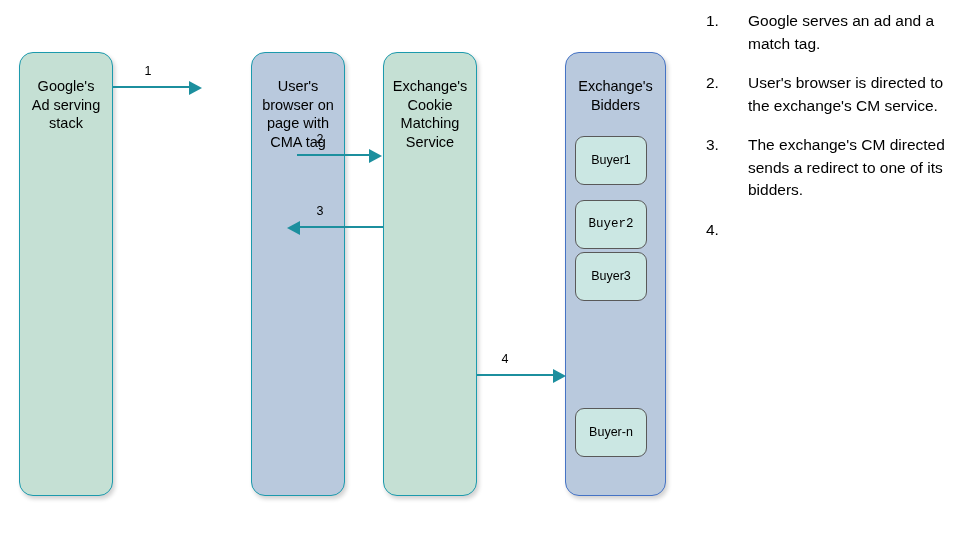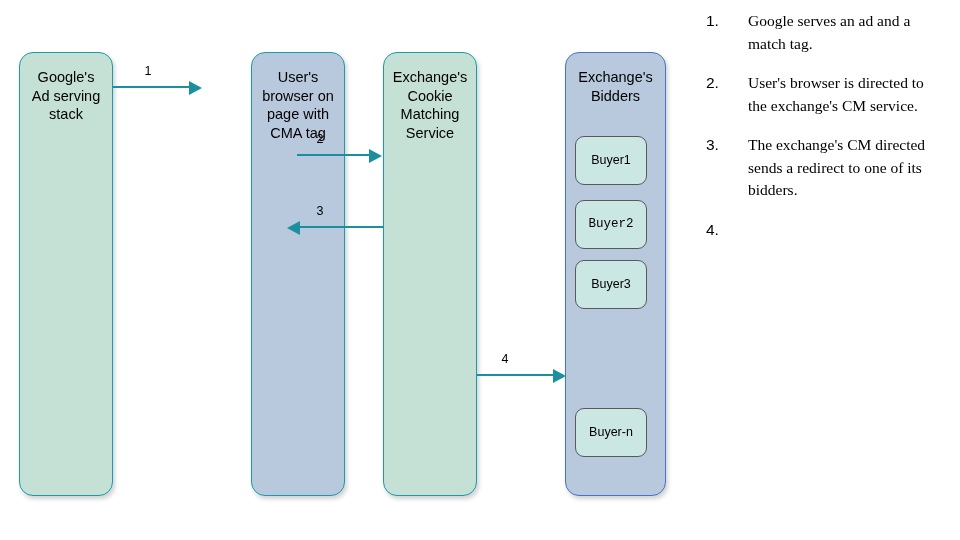--- a/index.html
+++ b/index.html
@@ -25,21 +25,21 @@
 
   
   .flow-box {
     position: absolute;
     box-sizing: border-box;
     border-radius: 14px;
     text-align: center;
     font-size: 14.5px;
     line-height: 18.5px;
     color: #000;
-    padding-top: 15px;
+    padding-top: 24px;
     box-shadow: 2px 3px 4px rgba(0,0,0,0.18);
   }
   .flow-box .box-label {
     display: block;
     white-space: pre-line;
   }
 
   .box-green {
     background: #c5e0d4;
     border: 1.4px solid #1c9aad;
@@ -69,21 +69,21 @@
     background: #cbe7e3;
     border: 1.2px solid #595959;
     border-radius: 9px;
     font-size: 12.5px;
     line-height: 47px;
     text-align: center;
     color: #000;
   }
   #buyer-1 { top: 136px; }
   #buyer-2 { top: 200px; font-family: Liberation Mono, monospace; }
-  #buyer-3 { top: 260px; }
+  #buyer-3 { top: 252px; }
   #buyer-n { top: 408px; text-align: center; }
 
   
   .arrow-line {
     position: absolute;
     height: 2.2px;
     background: #1c8f9e;
   }
   .arrow-head {
     position: absolute;
@@ -139,21 +139,20 @@
     flex: 0 0 42px;
     font-size: 15.5px;
     line-height: 22.5px;
     color: #000;
   }
   .step-text {
     flex: 1 1 auto;
     font-size: 15.5px;
     line-height: 22.5px;
     color: #000;
-    font-family: Liberation Serif, serif;
   }
 </style>
 </head>
 <body>
 
 <div id="canvas">
 
   <div class="flow-box box-green" id="box-google">
     <span class="box-label">Google's
 Ad serving

